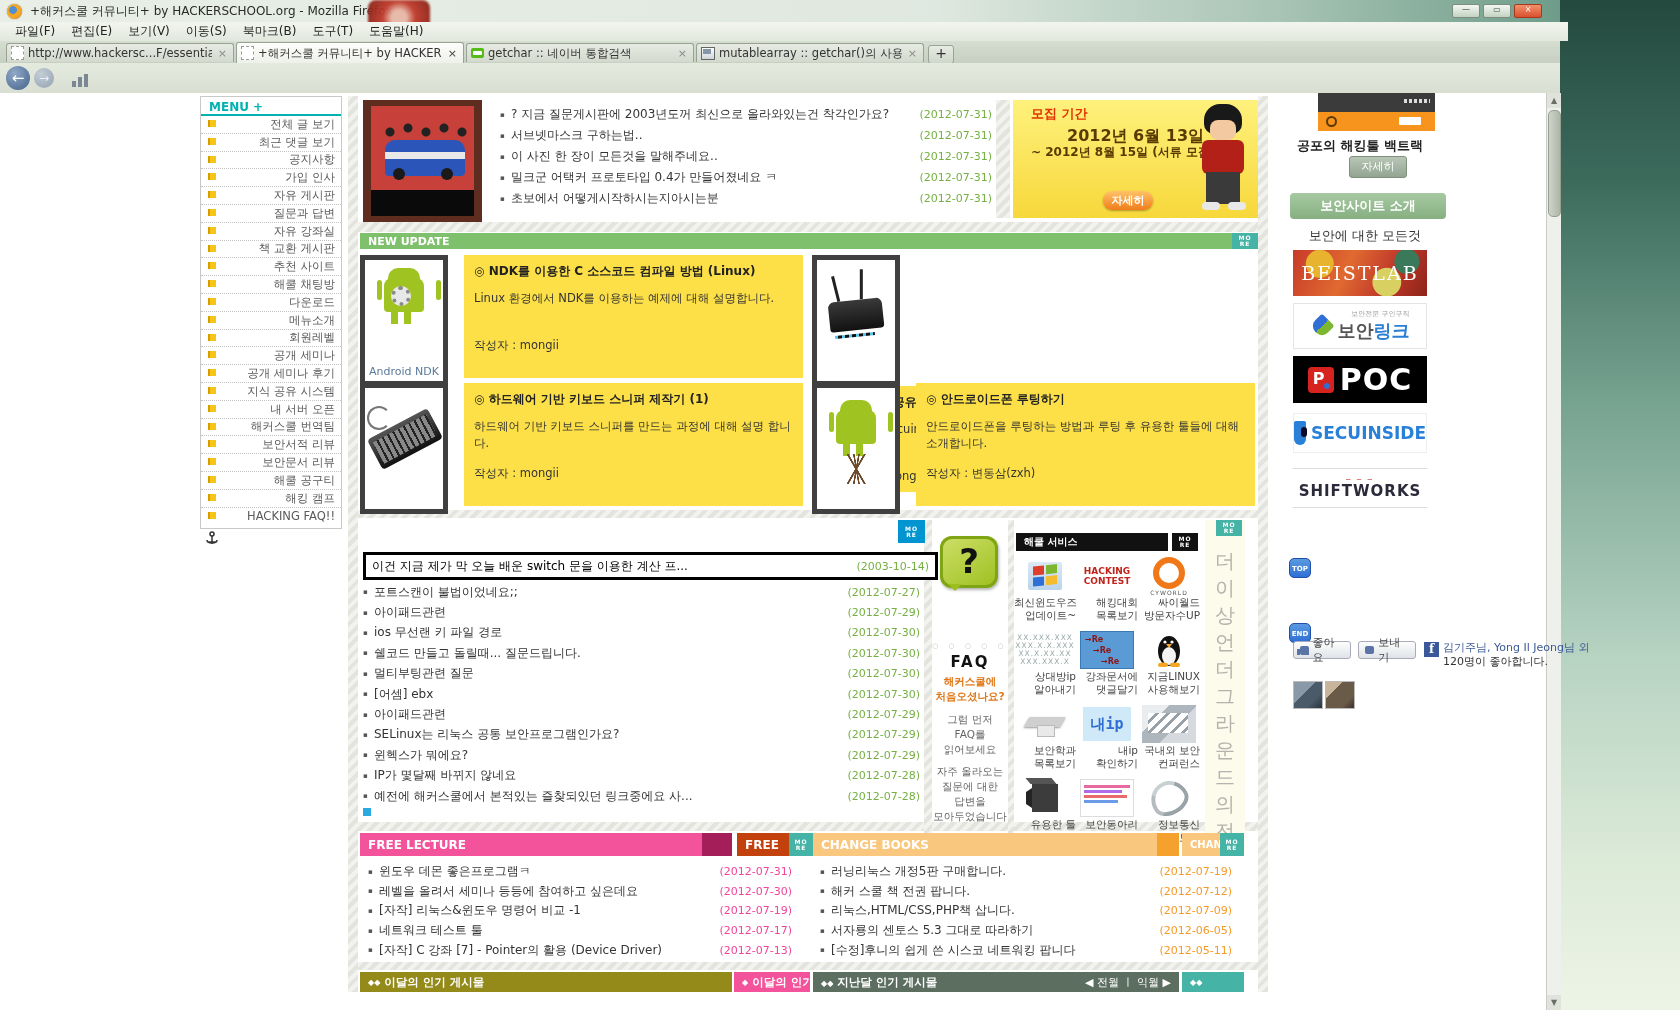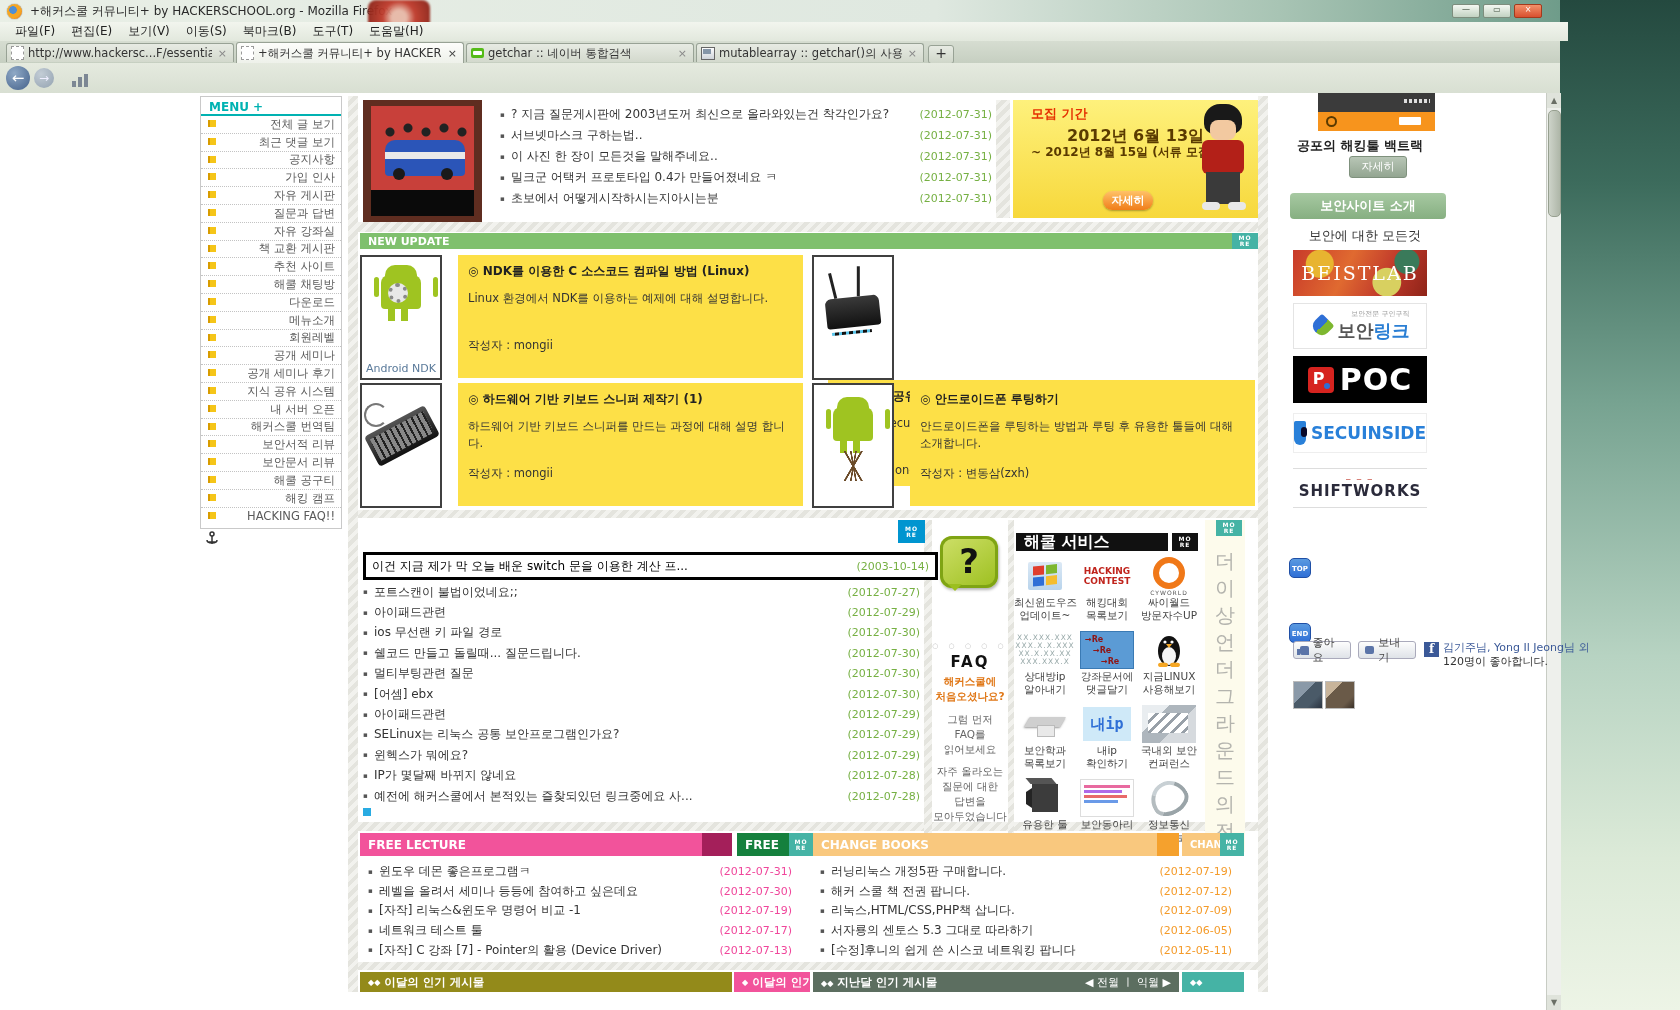--- a/index.html
+++ b/index.html
@@ -104,21 +104,21 @@
   .boy .face{position:absolute;left:16px;top:18px;width:26px;height:20px;background:#f2c9a0;border-radius:8px;}
   .boy .shirt{position:absolute;left:8px;top:38px;width:42px;height:34px;background:#b32018;border-radius:6px;}
   .boy .pants{position:absolute;left:12px;top:70px;width:34px;height:32px;background:#3a3a3a;}
   .boy .shoe{position:absolute;left:8px;top:100px;width:18px;height:8px;background:#e8e8e8;border-radius:4px;box-shadow:26px 0 #e8e8e8;}
   
   .bar{position:absolute;height:16px;color:#fff;font-weight:bold;font-size:11px;display:flex;align-items:center;padding-left:8px;box-sizing:border-box;}
   .morebox{position:absolute;color:#fff;font-size:6px;font-weight:bold;line-height:6px;display:flex;align-items:center;justify-content:center;text-align:center;letter-spacing:1px;}
   .morebox span{width:16px;}
   
   .card{position:absolute;width:443px;height:123px;display:flex;}
-  .cimg{width:78px;height:121px;border:2px solid #404040;background:#fff;flex:none;position:relative;overflow:hidden;}
+  .cimg{width:78px;height:121px;border:5px solid #404040;background:#fff;flex:none;position:relative;overflow:hidden;}
   .ctext{flex:1;background:#fde047;margin-left:16px;padding:8px 10px;box-sizing:border-box;}
   .ctitle{font-size:12px;font-weight:bold;color:#222;margin-bottom:10px;white-space:nowrap;overflow:hidden;}
   .cdesc{font-size:11.5px;color:#333;line-height:1.45;height:48px;overflow:hidden;}
   .cauth{font-size:11.5px;color:#333;}
   .droid{position:absolute;left:19px;top:18px;width:40px;height:34px;background:#9fc421;border-radius:8px 8px 4px 4px;}
   .droid:before{content:"";position:absolute;left:4px;top:-10px;width:32px;height:12px;background:#9fc421;border-radius:10px 10px 0 0;}
   .droid:after{content:"";position:absolute;left:-7px;top:2px;width:5px;height:20px;background:#9fc421;border-radius:3px;box-shadow:59px 0 #9fc421;}
   .droidlegs{position:absolute;left:26px;top:52px;width:7px;height:12px;background:#9fc421;box-shadow:13px 0 #9fc421;}
   .gear{position:absolute;left:26px;top:26px;width:20px;height:20px;border-radius:50%;border:4px dotted #8a8a8a;background:#e8e8e8;box-sizing:border-box;}
   .ndklabel{position:absolute;left:0;right:0;bottom:3px;text-align:center;font-size:11px;color:#5a7a9a;}
@@ -144,26 +144,26 @@
   #faqcol{left:930px;top:520px;width:80px;height:330px;text-align:center;}
   .bubble{position:absolute;left:10px;top:16px;width:58px;height:52px;border-radius:12px;
     background:linear-gradient(145deg,#cfe06a,#9cbf1e);box-shadow:inset 0 0 0 3px #7fa414,1px 2px 3px rgba(0,0,0,.3);}
   .bubble:after{content:"";position:absolute;left:8px;bottom:-10px;border:7px solid transparent;border-top-color:#9cbf1e;}
   .bubble .q{font-size:34px;font-weight:bold;color:#111;line-height:50px;}
   .dots{position:absolute;left:0;width:80px;font-size:7px;color:#bbb;letter-spacing:4px;}
   .faqtxt{position:absolute;left:0;width:80px;font-size:15px;font-weight:bold;letter-spacing:2px;color:#111;}
   .fline{position:absolute;left:-4px;width:88px;font-size:10.5px;color:#666;white-space:nowrap;}
   .fline.or{color:#e07818;font-weight:bold;}
   
-  #svcHead{left:1016px;top:533px;width:152px;height:18px;background:#111;color:#fff;font-size:16px;font-weight:bold;display:flex;align-items:center;padding-left:8px;box-sizing:border-box;}
+  #svcHead{left:1016px;top:533px;width:152px;height:18px;background:#111;color:#fff;font-size:10px;font-weight:bold;display:flex;align-items:center;padding-left:8px;box-sizing:border-box;}
   #svcMore{left:1172px;top:533px;width:26px;height:18px;background:#111;}
   #svcGrid{left:1014px;top:556px;width:186px;height:296px;display:grid;grid-template-columns:62px 62px 62px;grid-auto-rows:74px;}
   .svc{text-align:center;position:relative;}
   .svcIcon{height:40px;display:flex;align-items:center;justify-content:center;}
-  .svcL{font-size:10.5px;color:#444;line-height:13px;white-space:nowrap;}
+  .svcL{font-size:10.5px;color:#444;line-height:13px;white-space:nowrap;text-align:right;}
   .winflag{width:34px;height:28px;background:linear-gradient(#dce9f5,#b9d4ec);position:relative;border-radius:2px;}
   .winflag:before{content:"";position:absolute;left:5px;top:4px;width:11px;height:9px;background:#e03e2d;box-shadow:13px 0 #7db72f,0 11px #2f6fd6,13px 11px #f5bd2e;transform:skewY(-6deg);}
   .hctext{font-size:9px;font-weight:bold;color:#c0241c;line-height:10px;}
   .cyring{width:20px;height:20px;border:6px solid #f07818;border-radius:50%;margin:0 auto;}
   .cytext{font-size:6px;color:#555;letter-spacing:1px;}
   .iptext{font-size:7.5px;color:#9aa;line-height:8px;letter-spacing:1px;}
   .replybox{width:54px;height:38px;background:#5b9bd5;border:1px solid #3a7ab4;text-align:left;padding:2px 0 0 4px;box-sizing:border-box;}
   .replybox div{font-size:8px;font-weight:bold;color:#8e1616;line-height:11px;}
   .capicon{width:40px;height:22px;position:relative;margin:8px auto 0;}
   .capicon:before{content:"";position:absolute;left:2px;top:0;width:36px;height:10px;background:#cfcfcf;transform:skewX(-30deg);box-shadow:0 1px 2px #999;}
@@ -758,21 +758,21 @@
     <div class="vchar" style="top:298px;">전</div>
   </div>
   <div id="stripMore" class="pg morebox">
         <span>MO RE</span>
       </div>
 
   <div class="bar23" style="left:360px;top:833px;width:342px;background:#f2539b;">
         <span>FREE LECTURE</span>
       </div>
   <div style="position:absolute;left:702px;top:833px;width:30px;height:23px;background:#a41f5a;"></div>
-  <div class="bar23" style="left:737px;top:833px;width:61px;background:#15803d;">
+  <div class="bar23" style="left:737px;top:833px;width:61px;background:#c2410c;">
         <span>FREE</span>
       </div>
   <div class="morebox" style="left:789px;top:833px;width:24px;height:23px;background:#45b3a5;">
         <span>MO RE</span>
       </div>
   <div id="freeList" class="pg">
     <div class="row">
           <span class="b">▪</span>
           <span class="t">윈도우 데몬 좋은프로그램ㅋ</span>
           <span class="d dp">(2012-07-31)</span>

